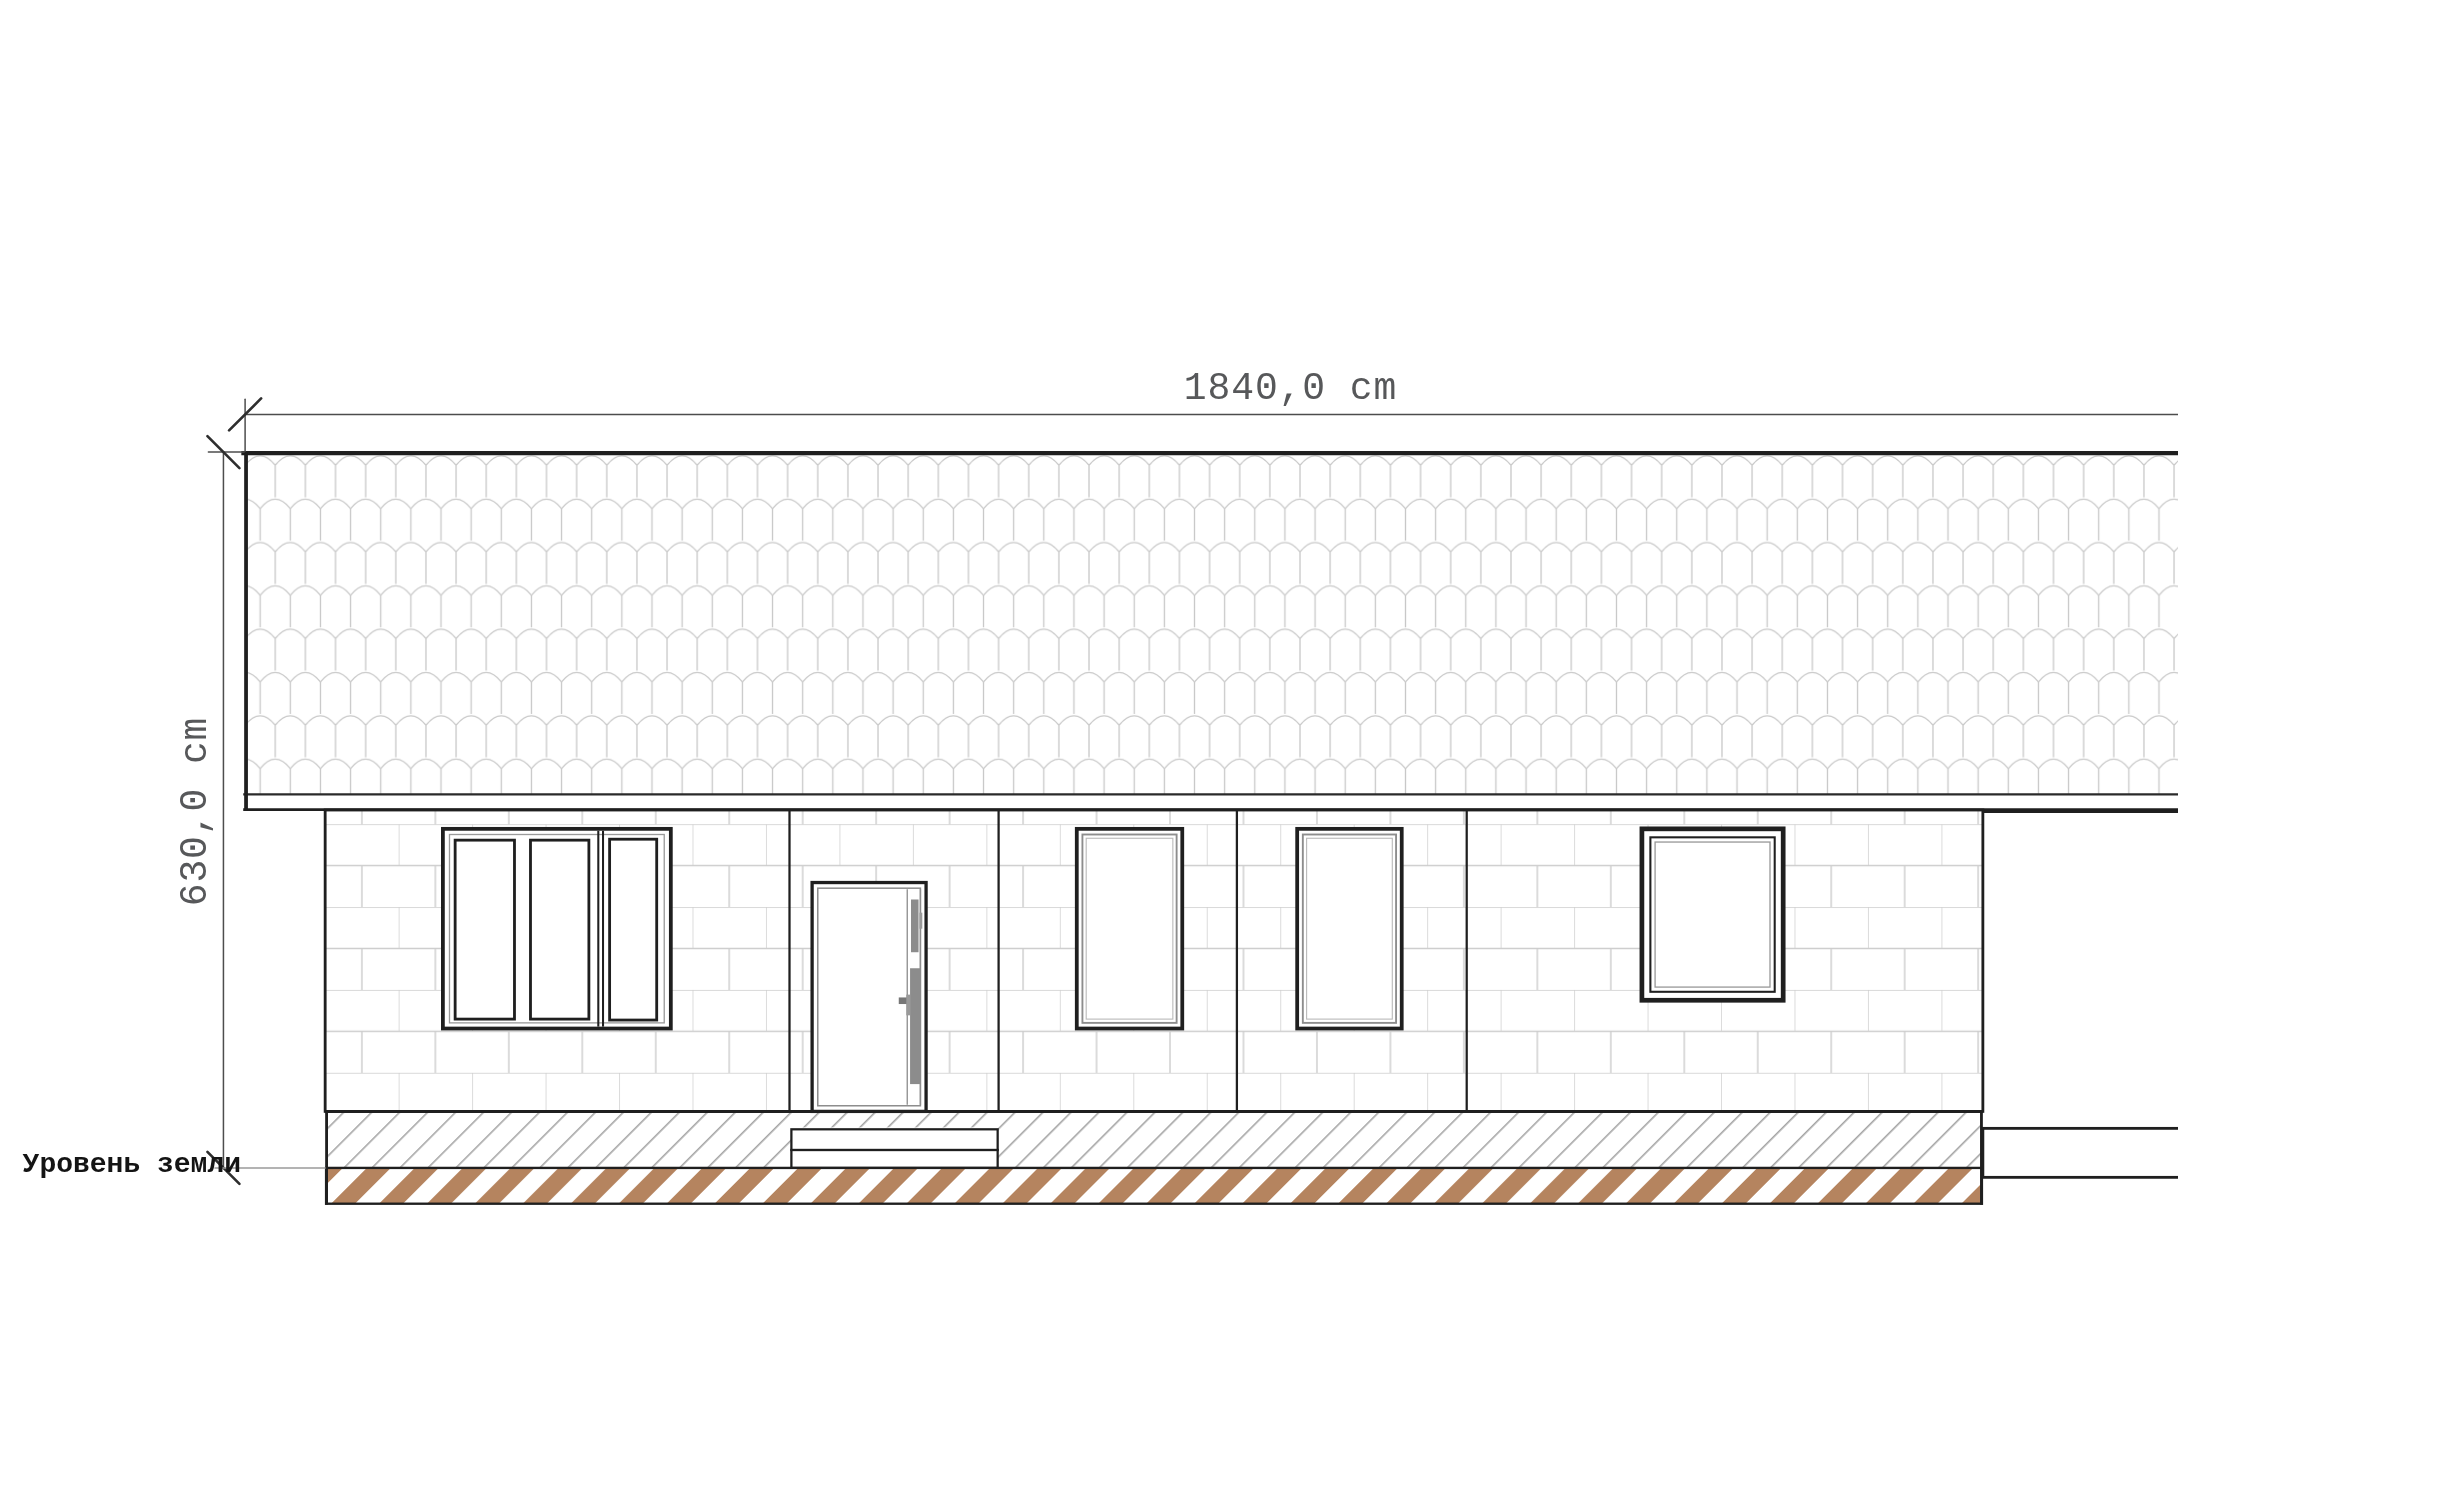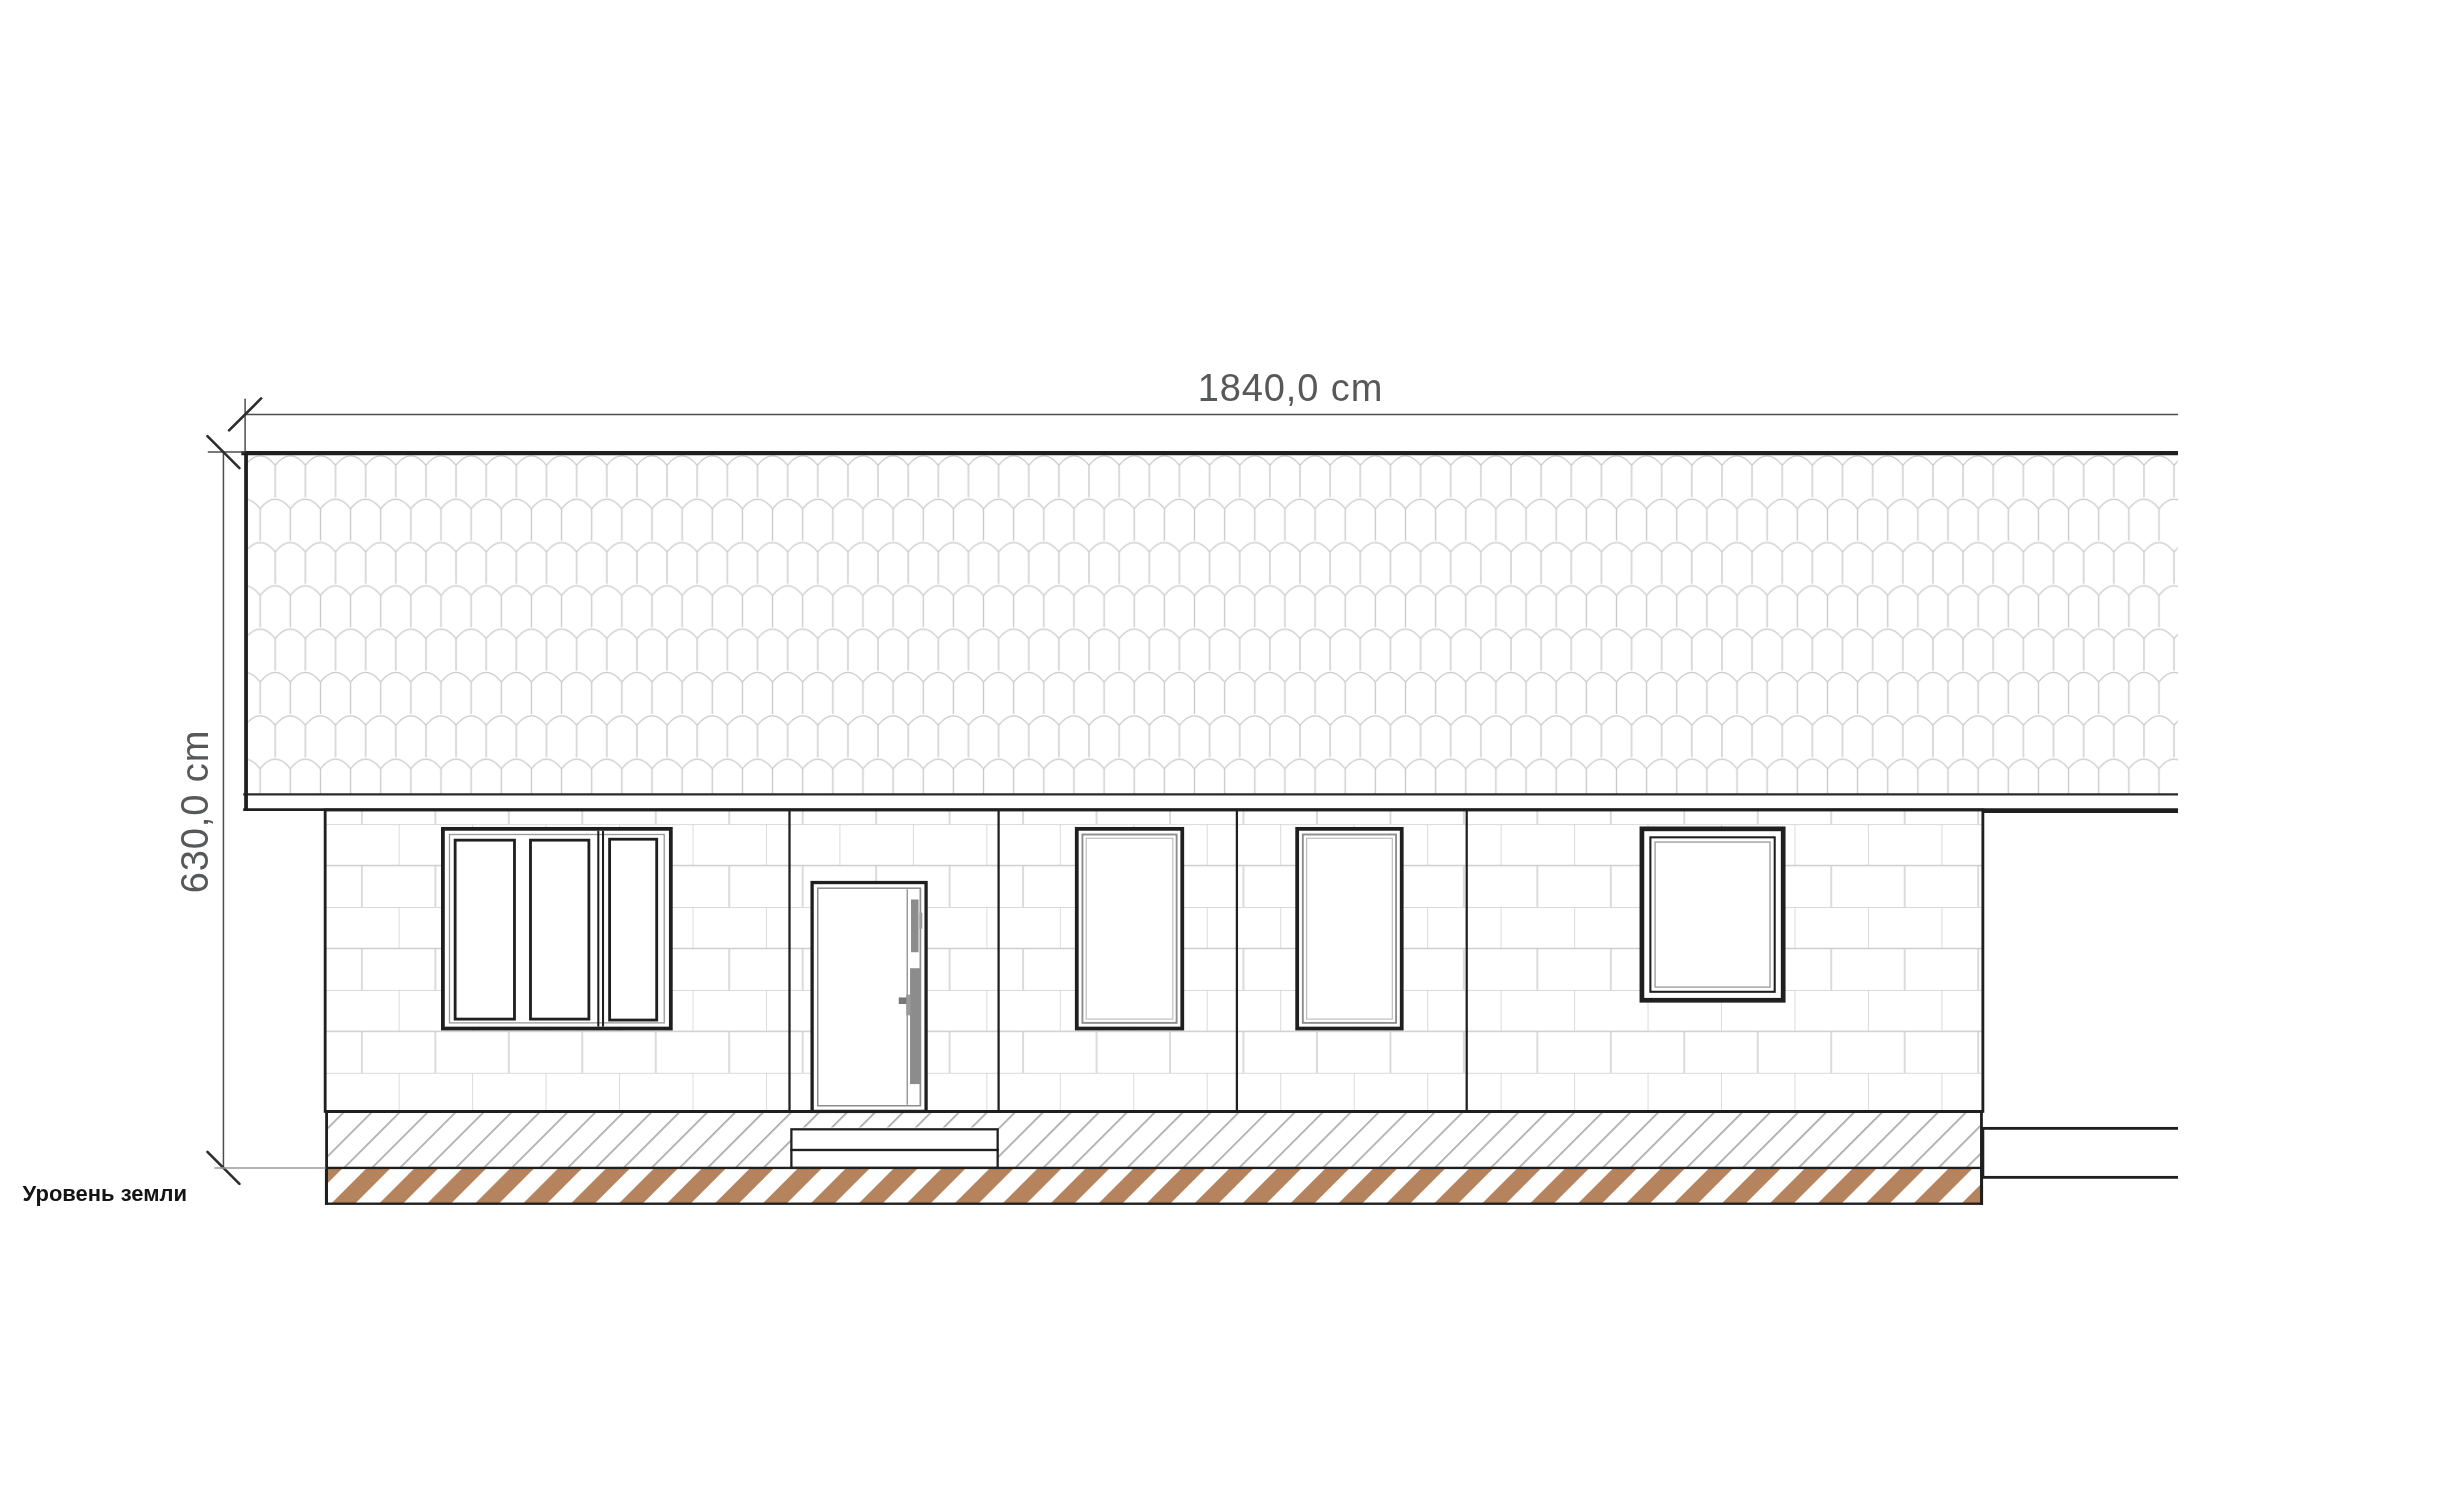--- a/index.html
+++ b/index.html
@@ -1,41 +1,41 @@
 <!DOCTYPE html>
 <html style="font-size:15px"><head>
 <meta charset="utf-8">
 <style>
   html,body{margin:0;padding:0;background:#ffffff;}
   .canvas{
     position:relative;
     width:2178px;height:1507px;
     background:#ffffff;
-    font-family:Liberation Sans, sans-serif;
+    font-family:Liberation Mono, monospace;
     overflow:hidden;
   }
   .canvas svg{position:absolute;left:0;top:0;}
   .dim-label{
     position:absolute;
     color:#57585a;
     font-size:38px;
     letter-spacing:0.9px;
     text-align:center;
     white-space:nowrap;
   }
   .dim-label-top{left:1102px;top:367px;width:377px;}
   .dim-label-left{
     left:30px;top:787px;width:330px;height:49px;line-height:49px;
     transform:rotate(-90deg);
   }
   .ground-label{
     position:absolute;
-    left:22.6px;top:1181px;
+    left:22.6px;top:1149px;
     color:#141414;
-    font-size:22px;
+    font-size:28px;
     font-weight:600;
     white-space:nowrap;
   }
 </style>
 </head>
 <body>
 
 <div class="canvas">
 
   <svg width="2438" height="1507" viewBox="0 0 2588 1600">

